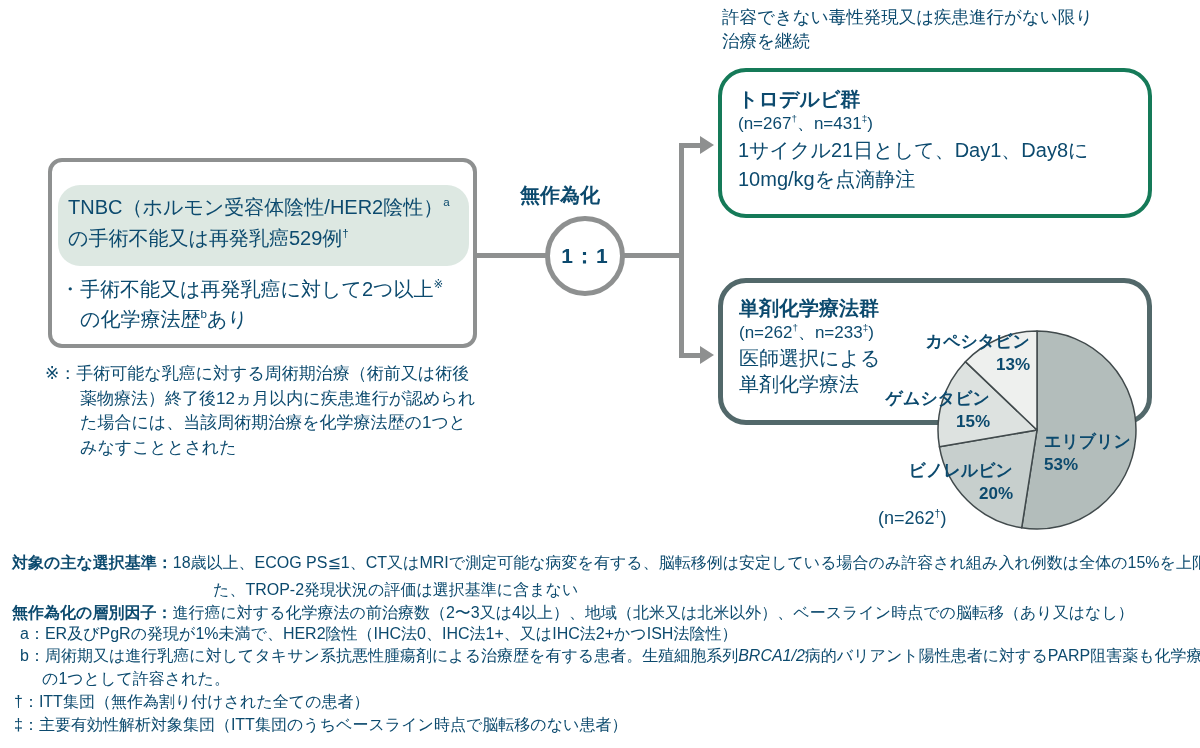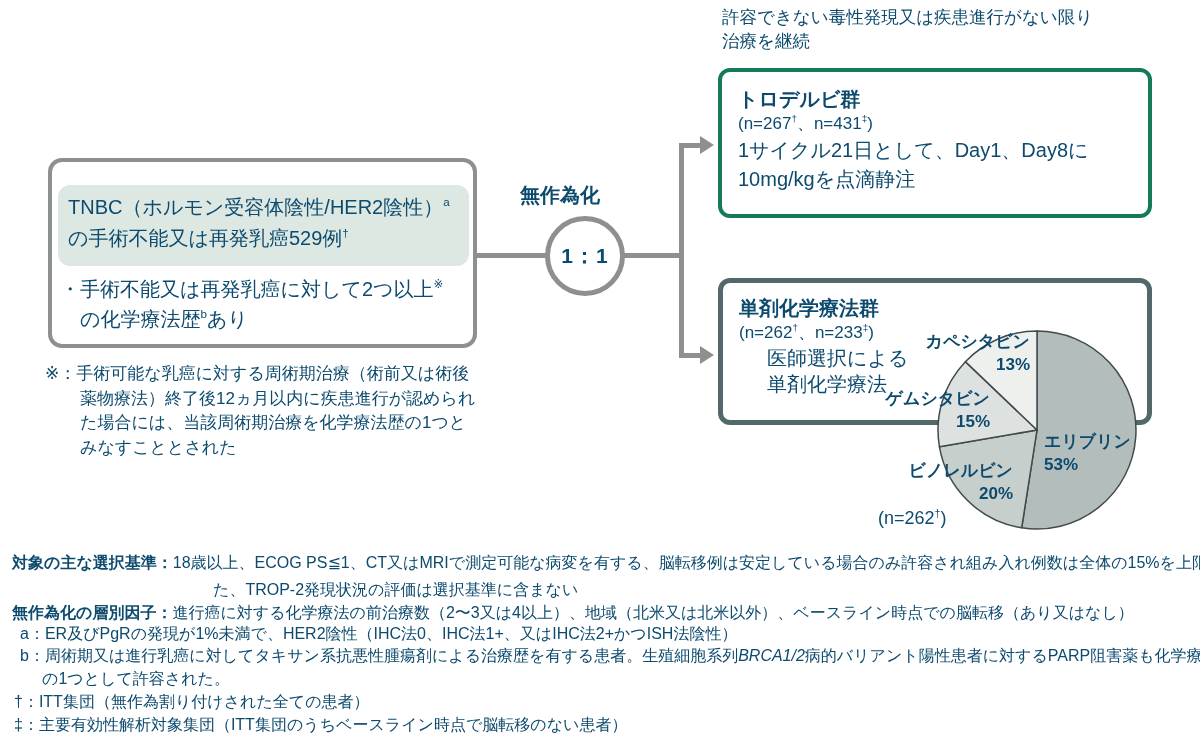--- a/index.html
+++ b/index.html
@@ -10,21 +10,21 @@
   .abs{position:absolute;}
   sup.sp{font-size:0.58em;vertical-align:super;line-height:0;}
 
   
   .top-note{left:722px;top:6px;font-size:17.5px;line-height:23.5px;font-weight:500;}
 
   
   .patient-box{left:48px;top:158px;width:429px;height:190px;box-sizing:border-box;
     border:4px solid #8e9090;border-radius:14px;background:#fff;}
   .patient-hl{position:absolute;left:6px;top:23px;width:411px;height:81px;background:#dde8e2;
-    border-radius:12px;padding:7px 0 0 10px;box-sizing:border-box;
+    border-radius:22px;padding:7px 0 0 10px;box-sizing:border-box;
     font-size:20px;line-height:31px;font-weight:500;}
   .patient-bullet{position:absolute;left:8px;top:112px;font-size:20px;line-height:30px;font-weight:500;}
   .patient-bullet .cont{padding-left:20px;}
 
   
   .rand-label{left:520px;top:182px;width:130px;font-size:20px;font-weight:700;}
   .rand-circle{left:545px;top:216px;width:70px;height:70px;border:5px solid #8e9090;border-radius:50%;
     background:#fff;text-align:center;line-height:70px;font-size:21px;font-weight:700;letter-spacing:1px;}
 
   
@@ -33,27 +33,27 @@
   .line-b{left:623px;top:253px;width:60px;height:5px;}
   .vline{left:679px;top:143px;width:5px;height:215px;}
   .stub-top{left:682px;top:143px;width:20px;height:5px;}
   .stub-bot{left:682px;top:353px;width:20px;height:5px;}
   .arrowhead{width:0;height:0;border-top:9px solid transparent;border-bottom:9px solid transparent;
     border-left:14px solid #8e9090;}
   .arrow-top{left:700px;top:136px;}
   .arrow-bot{left:700px;top:346px;}
 
   
-  .arm-box{box-sizing:border-box;border-radius:12px;background:#fff;}
+  .arm-box{box-sizing:border-box;border-radius:28px;background:#fff;}
   .trodelvy-box{left:718px;top:68px;width:434px;height:150px;border:4px solid #157a58;padding:14px 16px 0 16px;}
   .chemo-box{left:718px;top:278px;width:434px;height:147px;border:5px solid #52686a;padding:12px 16px 0 16px;}
   .arm-title{font-size:20px;line-height:26px;font-weight:700;}
   .arm-n{font-size:17px;line-height:24px;}
   .trodelvy-box .arm-body{font-size:20px;line-height:29px;}
-  .chemo-box .arm-body{font-size:20px;line-height:26px;margin-left:28px;}
+  .chemo-box .arm-body{font-size:20px;line-height:26px;}
 
   
   .pie-svg{left:934px;top:327px;}
   .pie-label{font-size:17px;line-height:23px;font-weight:700;}
   .lbl-cape{left:880px;top:330px;width:150px;text-align:right;}
   .lbl-gem{left:840px;top:387px;width:150px;text-align:right;}
   .lbl-vino{left:863px;top:459px;width:150px;text-align:right;}
   .lbl-eri{left:1044px;top:430px;width:120px;text-align:left;}
   .pie-note{left:878px;top:508px;font-size:18px;font-weight:400;}
 

